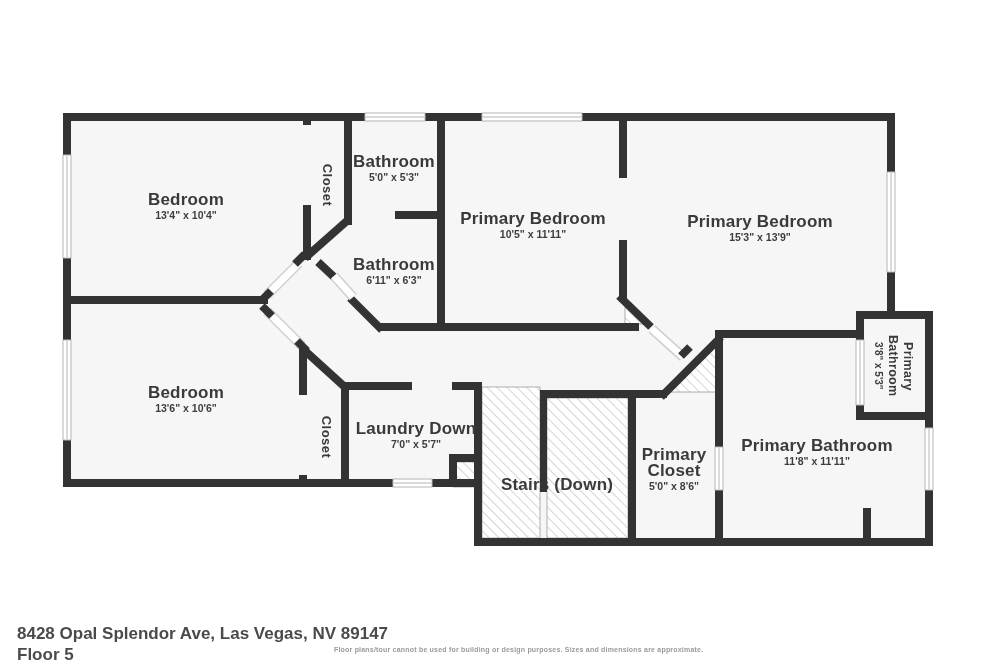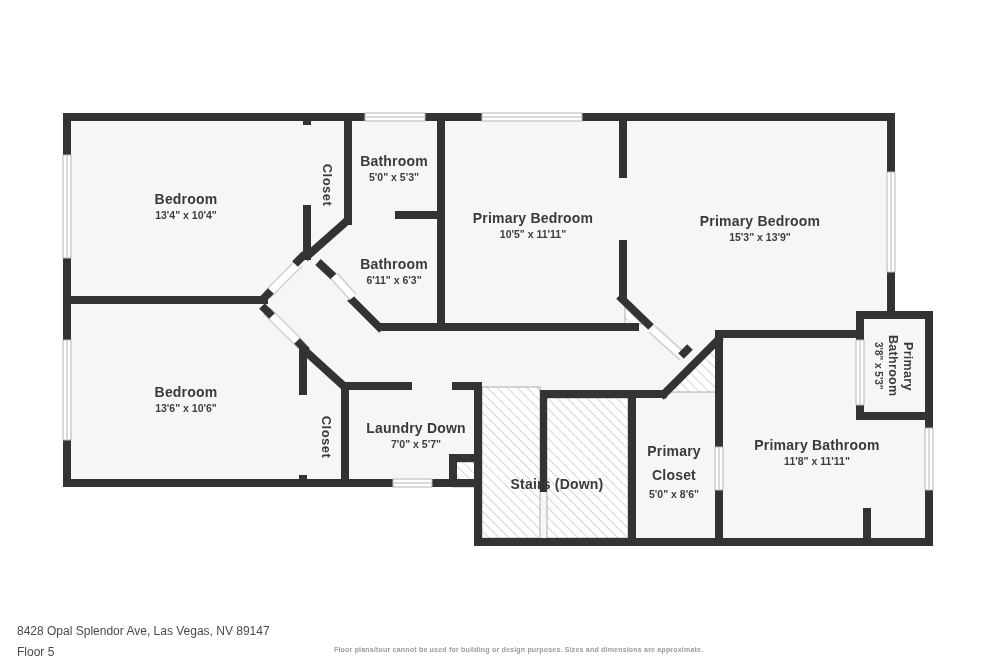--- a/index.html
+++ b/index.html
@@ -9,29 +9,29 @@
   .wall{fill:#333333;}
   .dwall{stroke:#333333;stroke-width:8;fill:none;}
   .doorband-edge{stroke:#cfcfcf;stroke-width:10;fill:none;}
   .doorband{stroke:#ffffff;stroke-width:7;fill:none;}
   .floor{fill:#f6f6f6;}
   .hatch-shape{fill:url(#hatch);stroke:#9b9b9b;stroke-width:0.8;}
   .win{fill:#ffffff;stroke:#b5b5b5;stroke-width:1;}
   .winline{stroke:#b5b5b5;stroke-width:1;}
   .lbl{position:absolute;transform:translate(-50%,-50%);text-align:center;
        color:#3a3a3a;white-space:nowrap;}
-  .lbl .nm{font-size:14px;font-weight:700;line-height:17px;letter-spacing:.2px;}
+  .lbl .nm{font-size:17px;font-weight:700;line-height:17px;letter-spacing:.2px;}
   .lbl .dm{font-size:10.5px;font-weight:700;line-height:14px;color:#3d3d3d;}
   .lbl.wrap{white-space:normal;}
-  .lbl.wrap .nm{line-height:24px;}
+  .lbl.wrap .nm{line-height:16px;}
   .vert{writing-mode:vertical-rl;}
   .vert .nm{font-size:13px;letter-spacing:.5px;}
   .vert.small .nm{font-size:12.5px;line-height:15px;letter-spacing:.3px;}
   .vert.small .dm{font-size:10px;}
-  .footer-line{position:absolute;color:#4a4a4a;font-size:12px;font-weight:400;}
+  .footer-line{position:absolute;color:#4a4a4a;font-size:17px;font-weight:700;}
   .disclaimer{position:absolute;color:#9a9a9a;font-size:7px;font-weight:600;letter-spacing:.2px;}
 </style>
 </head>
 <body>
 
 <svg id="plan-svg" width="1000" height="667" viewBox="0 0 1000 667">
   <defs>
     <pattern id="hatch" width="7" height="7" patternUnits="userSpaceOnUse" patternTransform="rotate(-45)">
       <rect width="7" height="7" fill="#ffffff"></rect>
       <line x1="0" y1="0" x2="0" y2="7" stroke="#c9c9c9" stroke-width="1.6"></line>

